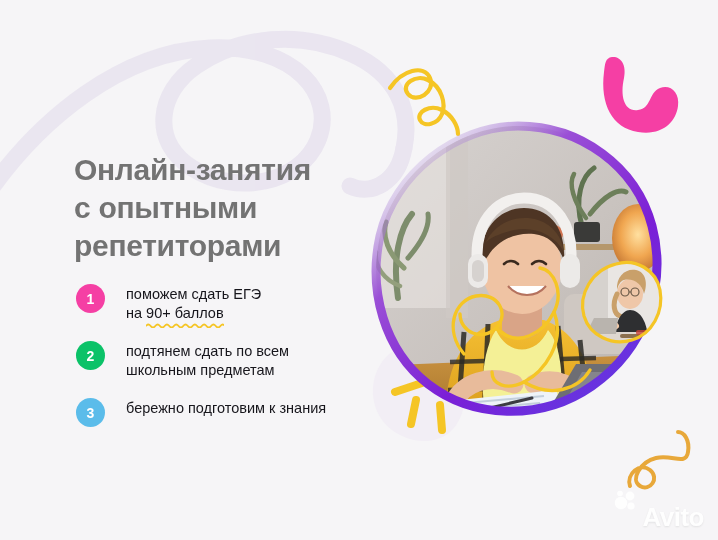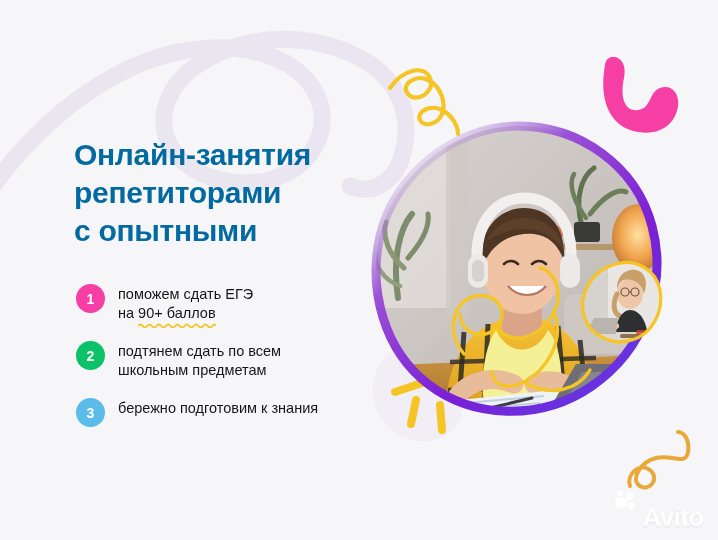--- a/index.html
+++ b/index.html
@@ -13,26 +13,26 @@
     position:relative;
     width:718px;height:540px;
     background:#f6f5f7;
     overflow:hidden;
   }
   .svg-layer{position:absolute;top:0;left:0;}
 
   
   #headline{
     position:absolute;
-    left:74px; top:136px;
+    left:74px; top:151px;
     width:300px;
     font-size:30px;
     line-height:38px;
     font-weight:bold;
-    color:#0369a1;
+    color:#737373;
     letter-spacing:-0.3px;
     z-index:30;
   }
   #headline .hl-line{display:block;white-space:nowrap;}
 
   
   #benefits{
     position:absolute;
     left:76px; top:283px;
     z-index:30;
@@ -57,20 +57,21 @@
     margin-right:13px;
     margin-top:1px;
   }
   .b-text{
     font-size:14.5px;
     line-height:19px;
     color:#17161c;
     font-weight:500;
     padding-top:2px;
     position:relative;
+    margin-left:8px;
   }
   .b-text .emph{position:relative;display:inline-block;text-align:center;}
   .wavy{
     position:absolute;
     left:0;bottom:-5px;
     width:100%;height:6px;
   }
 
   
   #photo-wrap{
@@ -153,22 +154,22 @@
 
     <g>
       <path d="M604,72 C600,104 612,128 638,132 C662,136 676,122 678,106
                C680,92 670,84 660,88 C648,93 652,108 638,110
                C624,112 620,96 624,78 C627,64 620,56 612,57 C605,58 605,64 604,72 Z" fill="#f53fa4"></path>
     </g>
   </svg>
 
   <div id="headline">
     <span class="hl-line">Онлайн-занятия</span>
+    <span class="hl-line">с опытными</span>
     <span class="hl-line">репетиторами</span>
-    <span class="hl-line">с опытными</span>
   </div>
 
   <div id="benefits">
 
     <div class="benefit">
       <div class="b-num" style="background:#f53fa4">
         <span>1</span>
       </div>
       <div class="b-text">
         <span>поможем сдать ЕГЭ</span><br>

